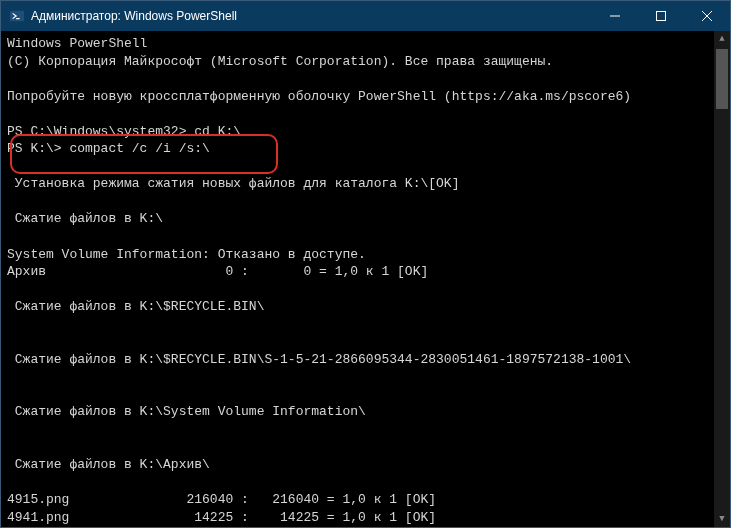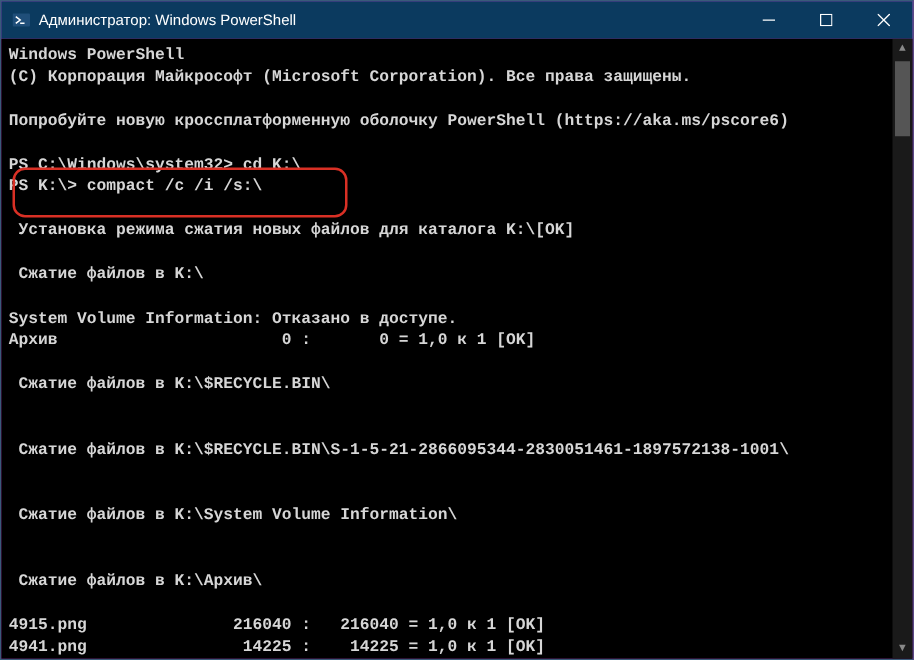--- a/index.html
+++ b/index.html
@@ -6,21 +6,21 @@
   body {
     font-family: Consolas, "Courier New", monospace;
     background: #333;
     width: 731px;
     height: 528px;
     overflow: hidden;
   }
   .window {
     width: 731px;
     height: 528px;
-    background: #d946ef;
+    background: #1d4ed8;
     display: flex;
     flex-direction: column;
     border: 1px solid #3a5a7a;
   }
   .titlebar {
     height: 30px;
     background: #0b3a5f;
     display: flex;
     align-items: center;
     color: #fff;
@@ -57,21 +57,20 @@
     flex: 1;
     background: #000;
     color: #d6d6d6;
     font-size: 13px;
     line-height: 1.35;
     padding: 4px 6px;
     position: relative;
     overflow: hidden;
     white-space: pre;
     font-family: Consolas, "Courier New", monospace;
-    font-weight: bold;
   }
   .scrollbar {
     position: absolute;
     right: 0;
     top: 0;
     bottom: 0;
     width: 16px;
     background: #1a1a1a;
   }
   .scrollbar .up, .scrollbar .down {

